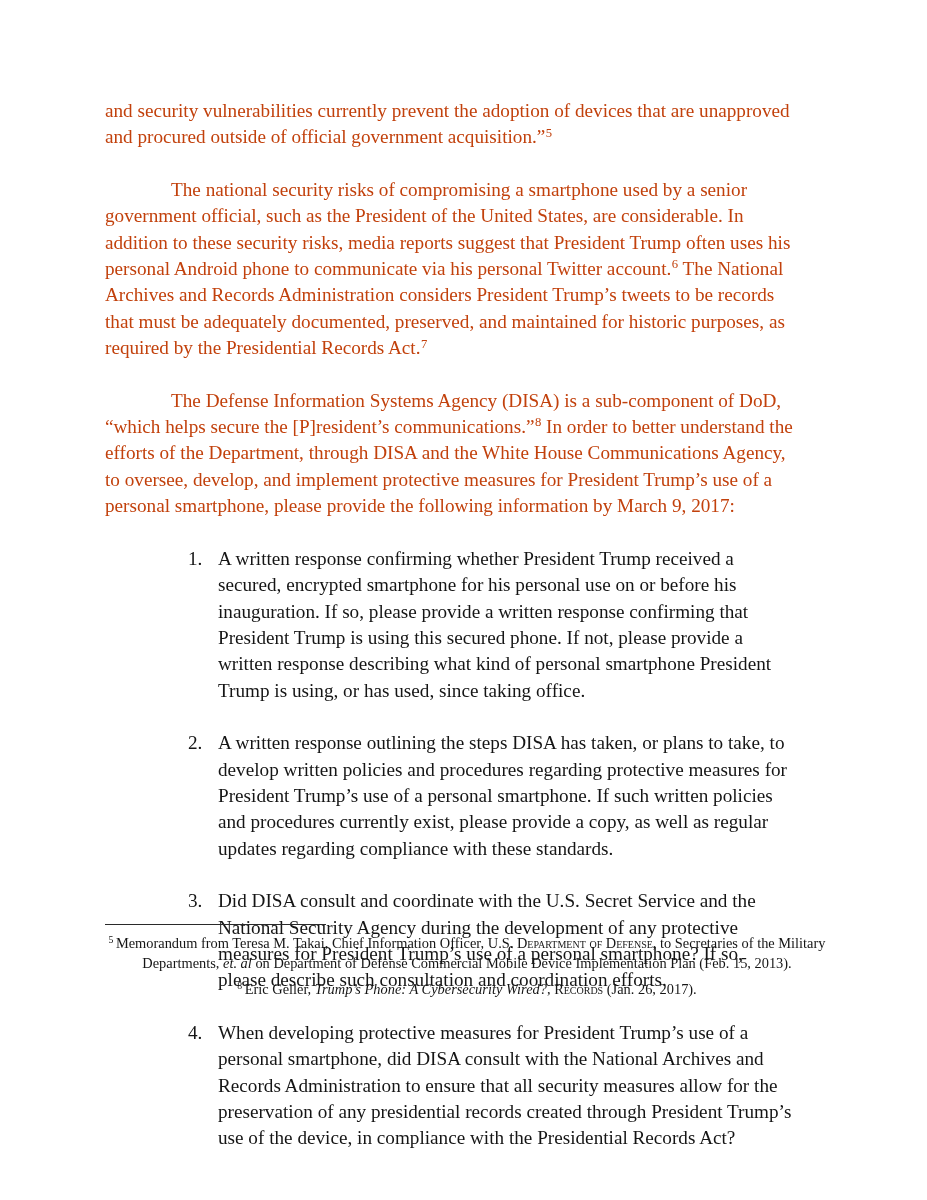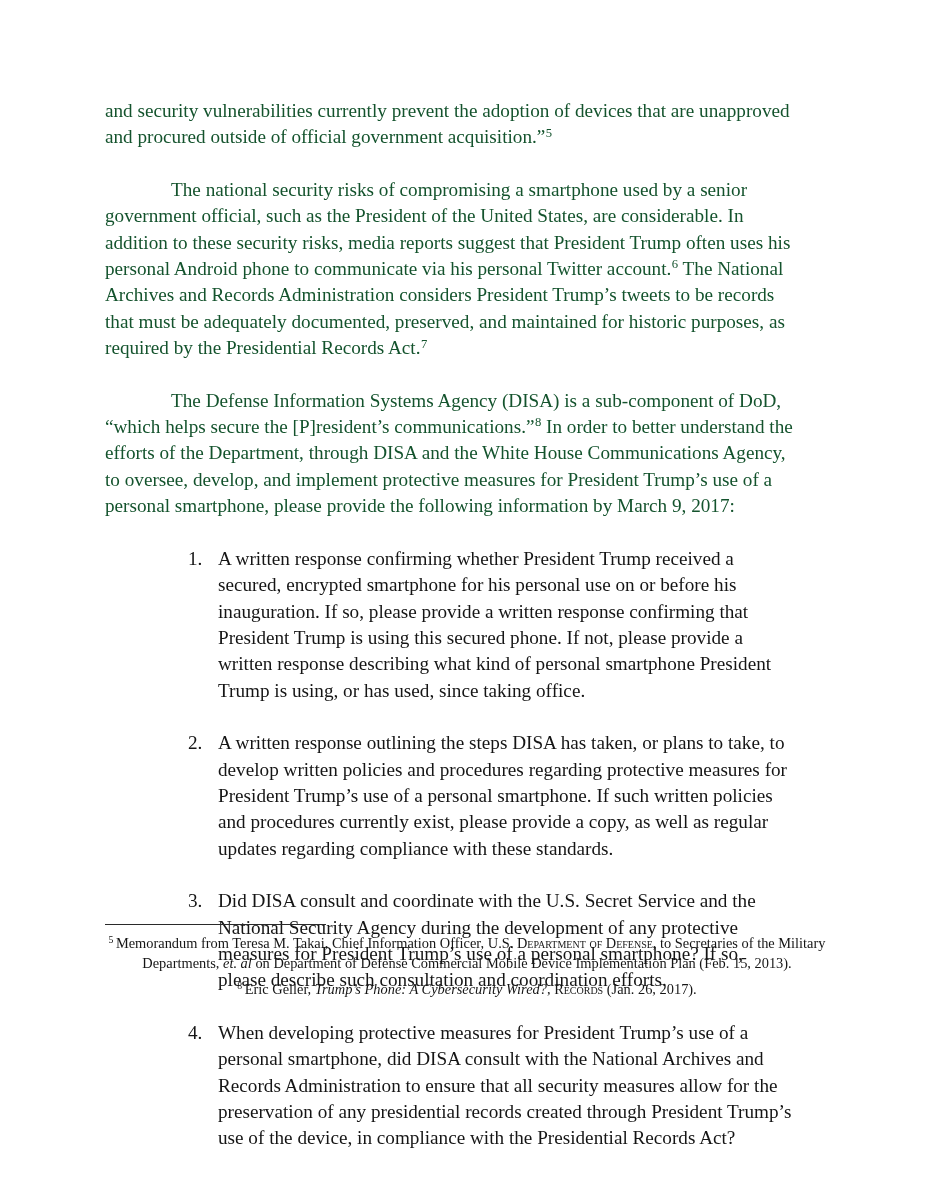--- a/index.html
+++ b/index.html
@@ -22,21 +22,21 @@
     top: 98px;
     width: 688px;
   }
 
   p.body-para {
     margin: 0 0 0 0;
     font-size: 19.2px;
     line-height: 26.4px;
     text-align: left;
     text-indent: 0;
-    color: #14532d;
+    color: #c2410c;
   }
   p.body-para.indented {
     text-indent: 66px;
   }
   .para-gap {
     height: 26px;
   }
 
   sup.fn-ref {
     font-size: 0.66em;

